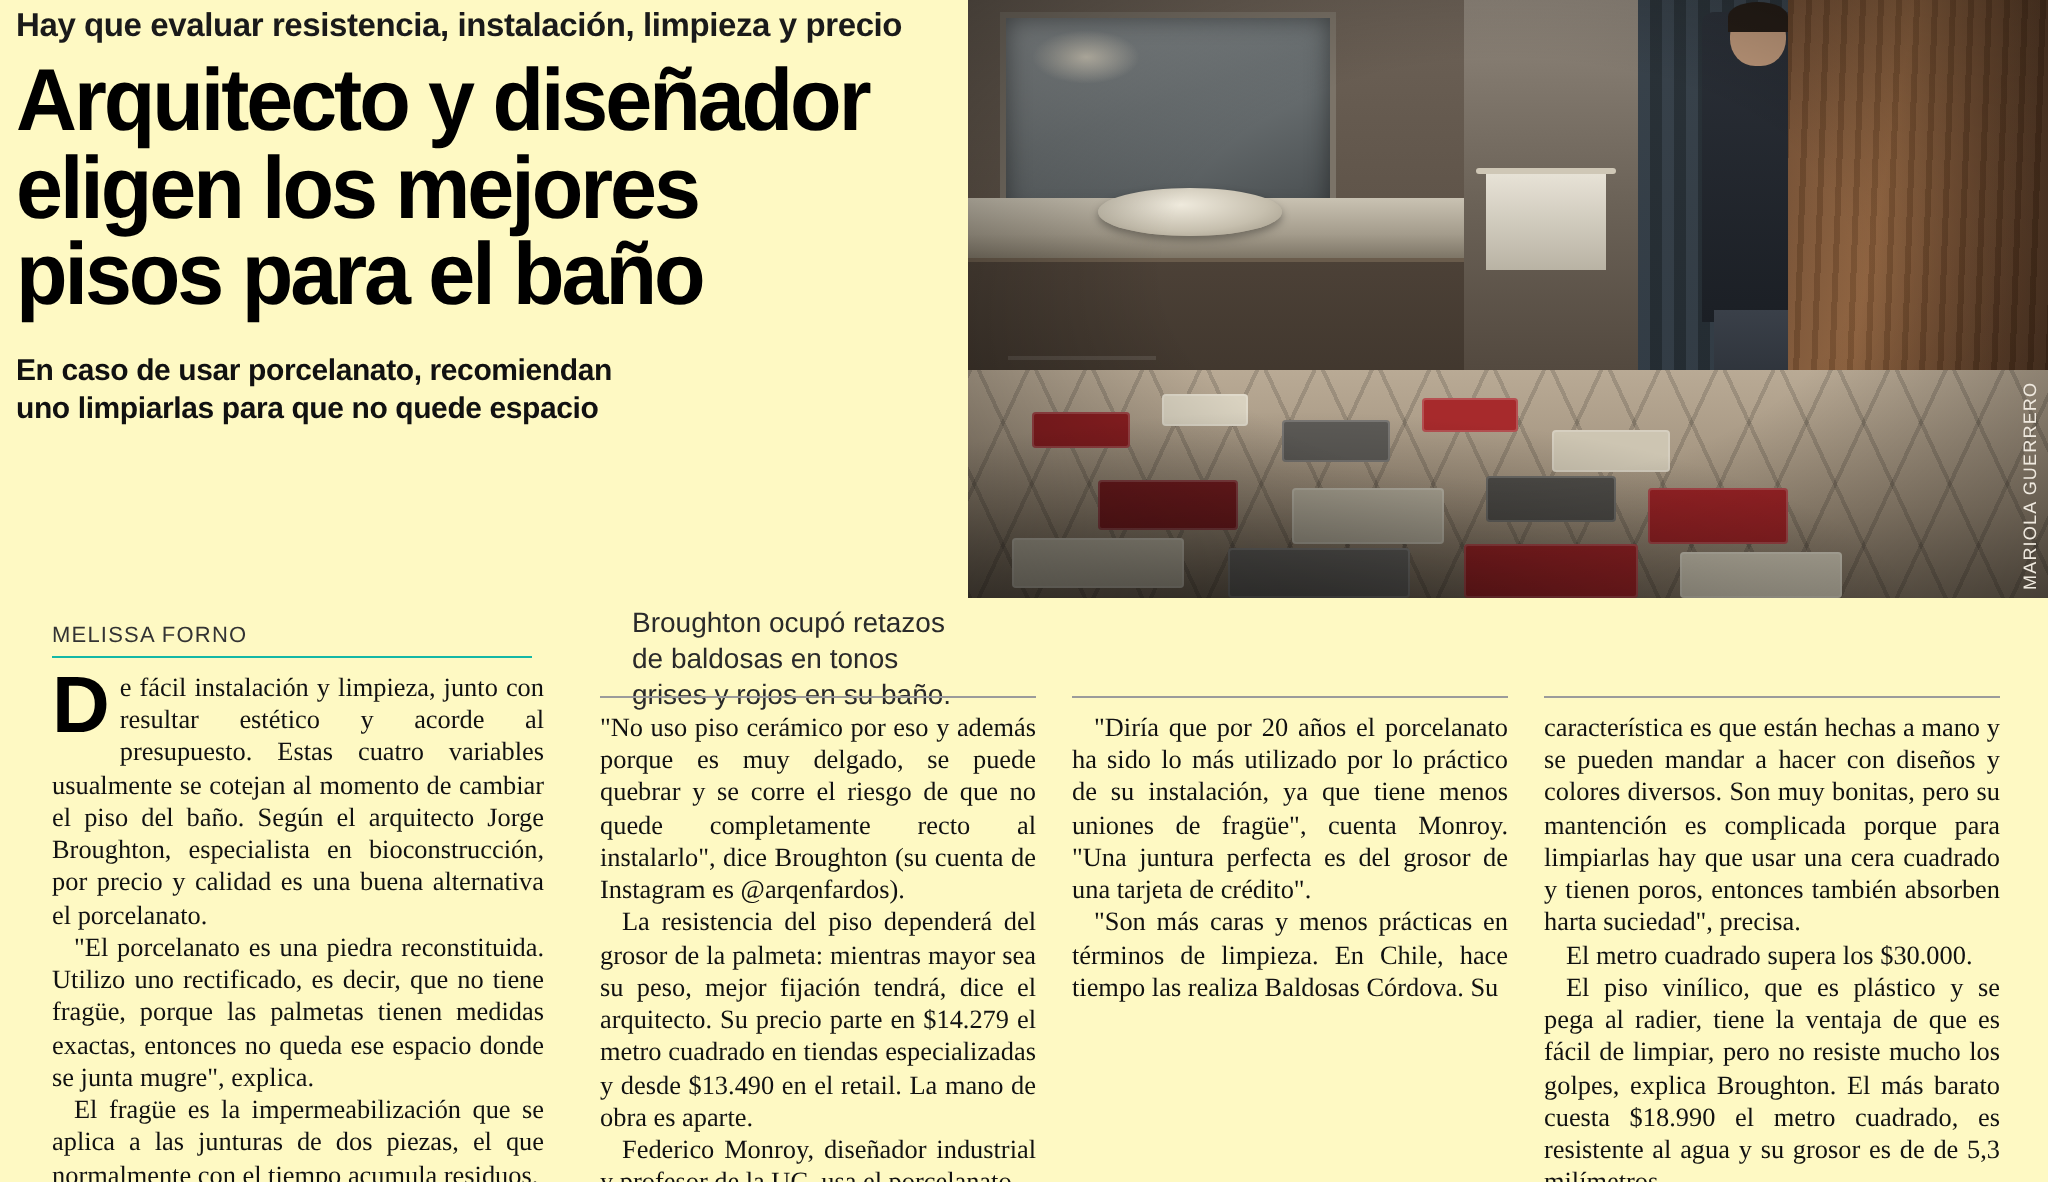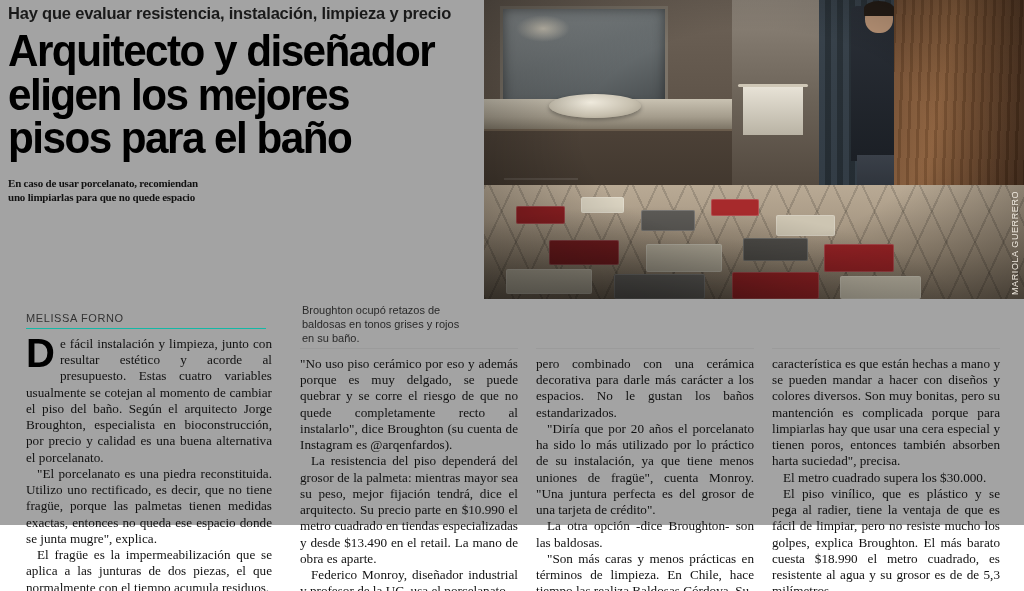--- a/index.html
+++ b/index.html
@@ -10,22 +10,22 @@
   body {
     width: 1024px;
     height: 591px;
     font-family: "Liberation Serif", serif;
     color: #111111;
     overflow: hidden;
   }
   .page {
     position: relative;
     width: 1024px;
-    height: 525px;
-    background: #a3a3a3;
+    height: 591px;
+    background: #fef9c3;
   }
 
   
   .head-block {
     position: absolute;
     left: 8px;
     top: 4px;
     width: 470px;
   }
   .kicker {
@@ -46,23 +46,23 @@
     color: #000000;
     margin: 0;
     transform: scaleX(0.96);
     transform-origin: left top;
   }
   .headline .hl {
     display: block;
     white-space: nowrap;
   }
   .standfirst {
-    font-family: Liberation Serif, serif;
+    font-family: Liberation Sans, sans-serif;
     font-weight: bold;
-    font-size: 11px;
+    font-size: 15px;
     line-height: 1.32;
     letter-spacing: -0.2px;
     color: #111111;
     margin-top: 16px;
   }
   .standfirst .sl { display: block; }
 
   
   .photo-wrap {
     position: absolute;
@@ -191,25 +191,25 @@
     transform: rotate(180deg);
     transform-origin: center;
     height: 118px;
     bottom: 4px;
     right: 4px;
   }
 
   
   .caption {
     position: absolute;
-    left: 302px;
+    left: 316px;
     top: 303px;
     width: 168px;
     font-family: "Liberation Sans", sans-serif;
-    font-size: 11px;
+    font-size: 14px;
     line-height: 1.28;
     color: #2a2a2a;
   }
 
   
   .byline {
     position: absolute;
     left: 26px;
     top: 312px;
     width: 240px;
@@ -324,30 +324,28 @@
   <div class="rule-top" style="left:772px;width:228px;"></div>
 
   <div class="col col1">
     <p class="first"><span class="dropcap">D</span><span>e fácil instalación y limpieza, junto con resultar estético y acorde al presupuesto. Estas cuatro variables usualmente se cotejan al momento de cambiar el piso del baño. Según el arquitecto Jorge Broughton, especialista en bioconstrucción, por precio y calidad es una buena alternativa el porcelanato.</span></p>
     <p>"El porcelanato es una piedra reconstituida. Utilizo uno rectificado, es decir, que no tiene fragüe, porque las palmetas tienen medidas exactas, entonces no queda ese espacio donde se junta mugre", explica.</p>
     <p>El fragüe es la impermeabilización que se aplica a las junturas de dos piezas, el que normalmente con el tiempo acumula residuos.</p>
   </div>
 
   <div class="col col2">
     <p class="first">"No uso piso cerámico por eso y además porque es muy delgado, se puede quebrar y se corre el riesgo de que no quede completamente recto al instalarlo", dice Broughton (su cuenta de Instagram es @arqenfardos).</p>
-    <p>La resistencia del piso dependerá del grosor de la palmeta: mientras mayor sea su peso, mejor fijación tendrá, dice el arquitecto. Su precio parte en $10.990 el metro cuadrado en tiendas especializadas y desde $13.490 en el retail. La mano de obra es aparte.</p>
+    <p>La resistencia del piso dependerá del grosor de la palmeta: mientras mayor sea su peso, mejor fijación tendrá, dice el arquitecto. Su precio parte en $14.279 el metro cuadrado en tiendas especializadas y desde $13.490 en el retail. La mano de obra es aparte.</p>
     <p>Federico Monroy, diseñador industrial y profesor de la UC, usa el porcelanato,</p>
   </div>
 
   <div class="col col3">
-    <p class="first">pero combinado con una cerámica decorativa para darle más carácter a los espacios. No le gustan los baños estandarizados.</p>
     <p>"Diría que por 20 años el porcelanato ha sido lo más utilizado por lo práctico de su instalación, ya que tiene menos uniones de fragüe", cuenta Monroy. "Una juntura perfecta es del grosor de una tarjeta de crédito".</p>
-    <p>La otra opción -dice Broughton- son las baldosas.</p>
     <p>"Son más caras y menos prácticas en términos de limpieza. En Chile, hace tiempo las realiza Baldosas Córdova. Su</p>
   </div>
 
   <div class="col col4">
-    <p class="first">característica es que están hechas a mano y se pueden mandar a hacer con diseños y colores diversos. Son muy bonitas, pero su mantención es complicada porque para limpiarlas hay que usar una cera especial y tienen poros, entonces también absorben harta suciedad", precisa.</p>
+    <p class="first">característica es que están hechas a mano y se pueden mandar a hacer con diseños y colores diversos. Son muy bonitas, pero su mantención es complicada porque para limpiarlas hay que usar una cera cuadrado y tienen poros, entonces también absorben harta suciedad", precisa.</p>
     <p>El metro cuadrado supera los $30.000.</p>
     <p>El piso vinílico, que es plástico y se pega al radier, tiene la ventaja de que es fácil de limpiar, pero no resiste mucho los golpes, explica Broughton. El más barato cuesta $18.990 el metro cuadrado, es resistente al agua y su grosor es de de 5,3 milímetros.</p>
   </div>
 
 </div>
 
 </body></html>

